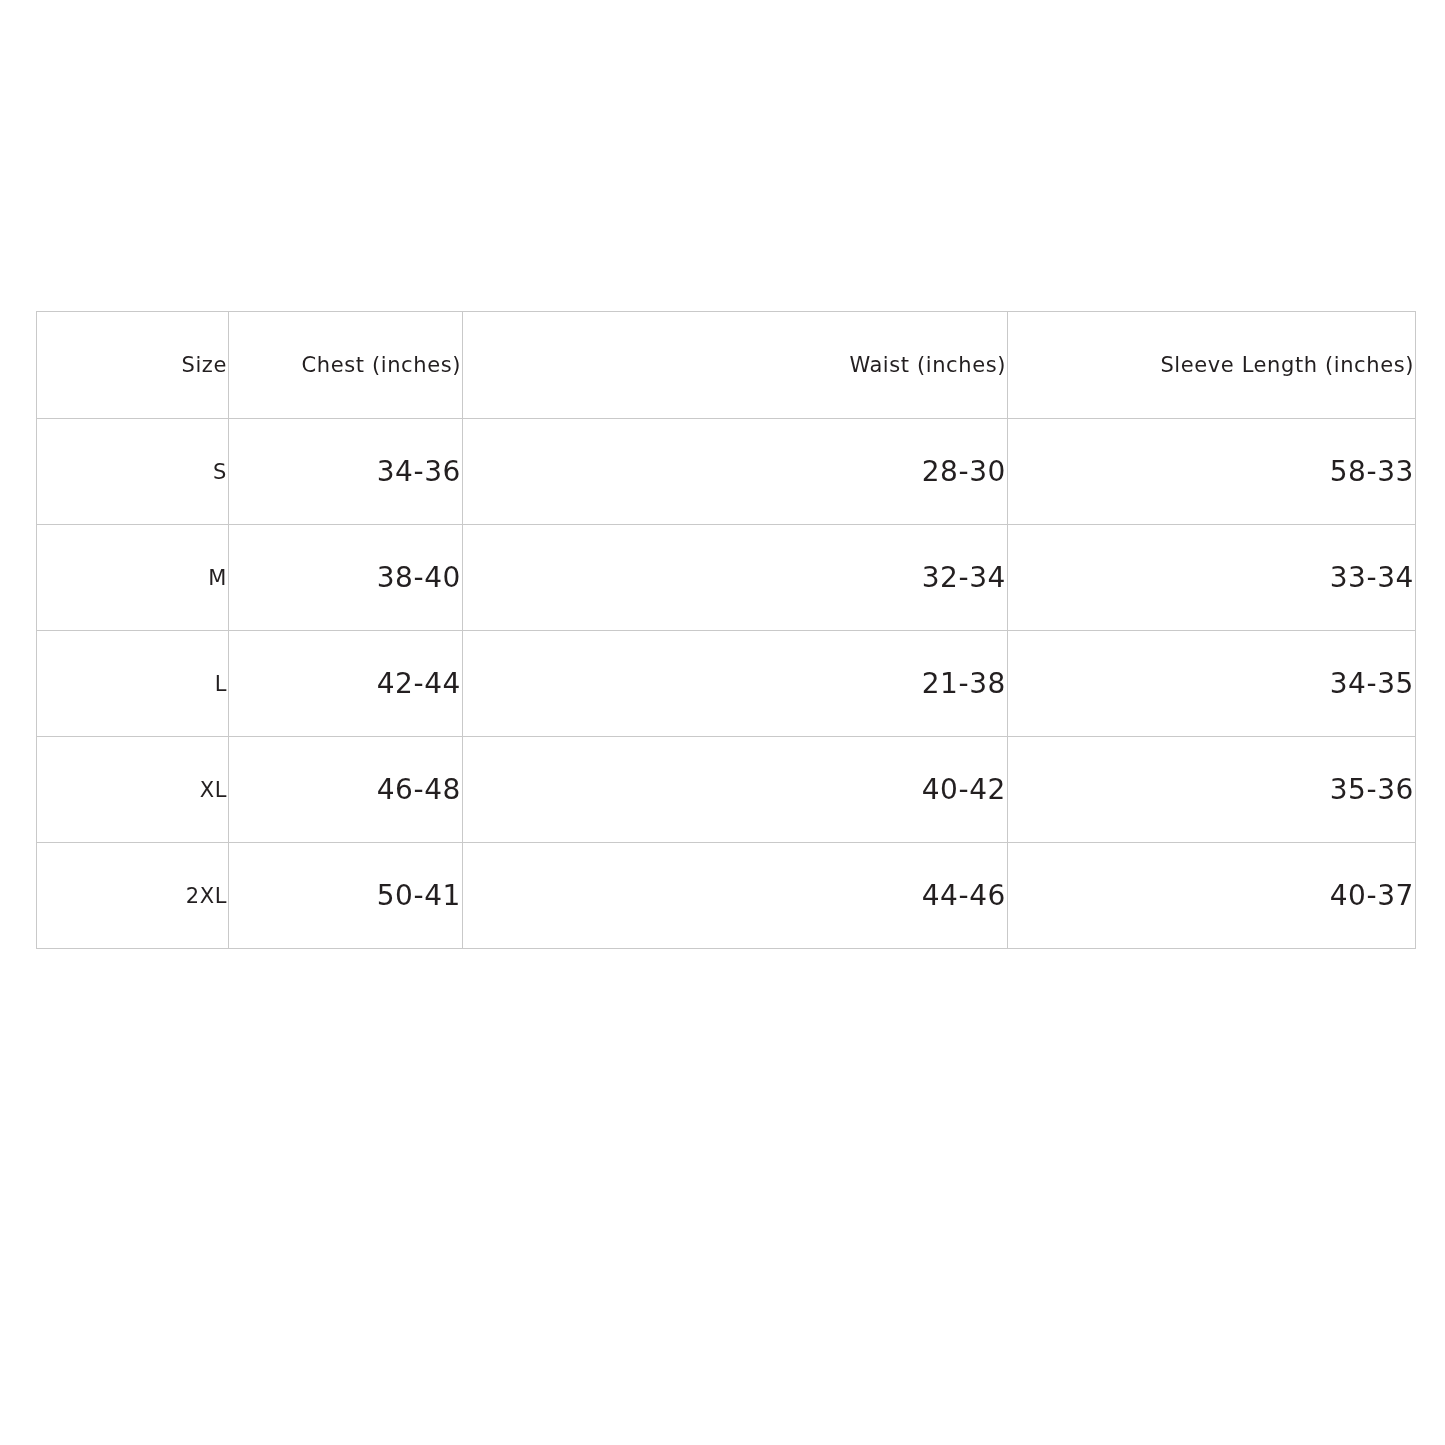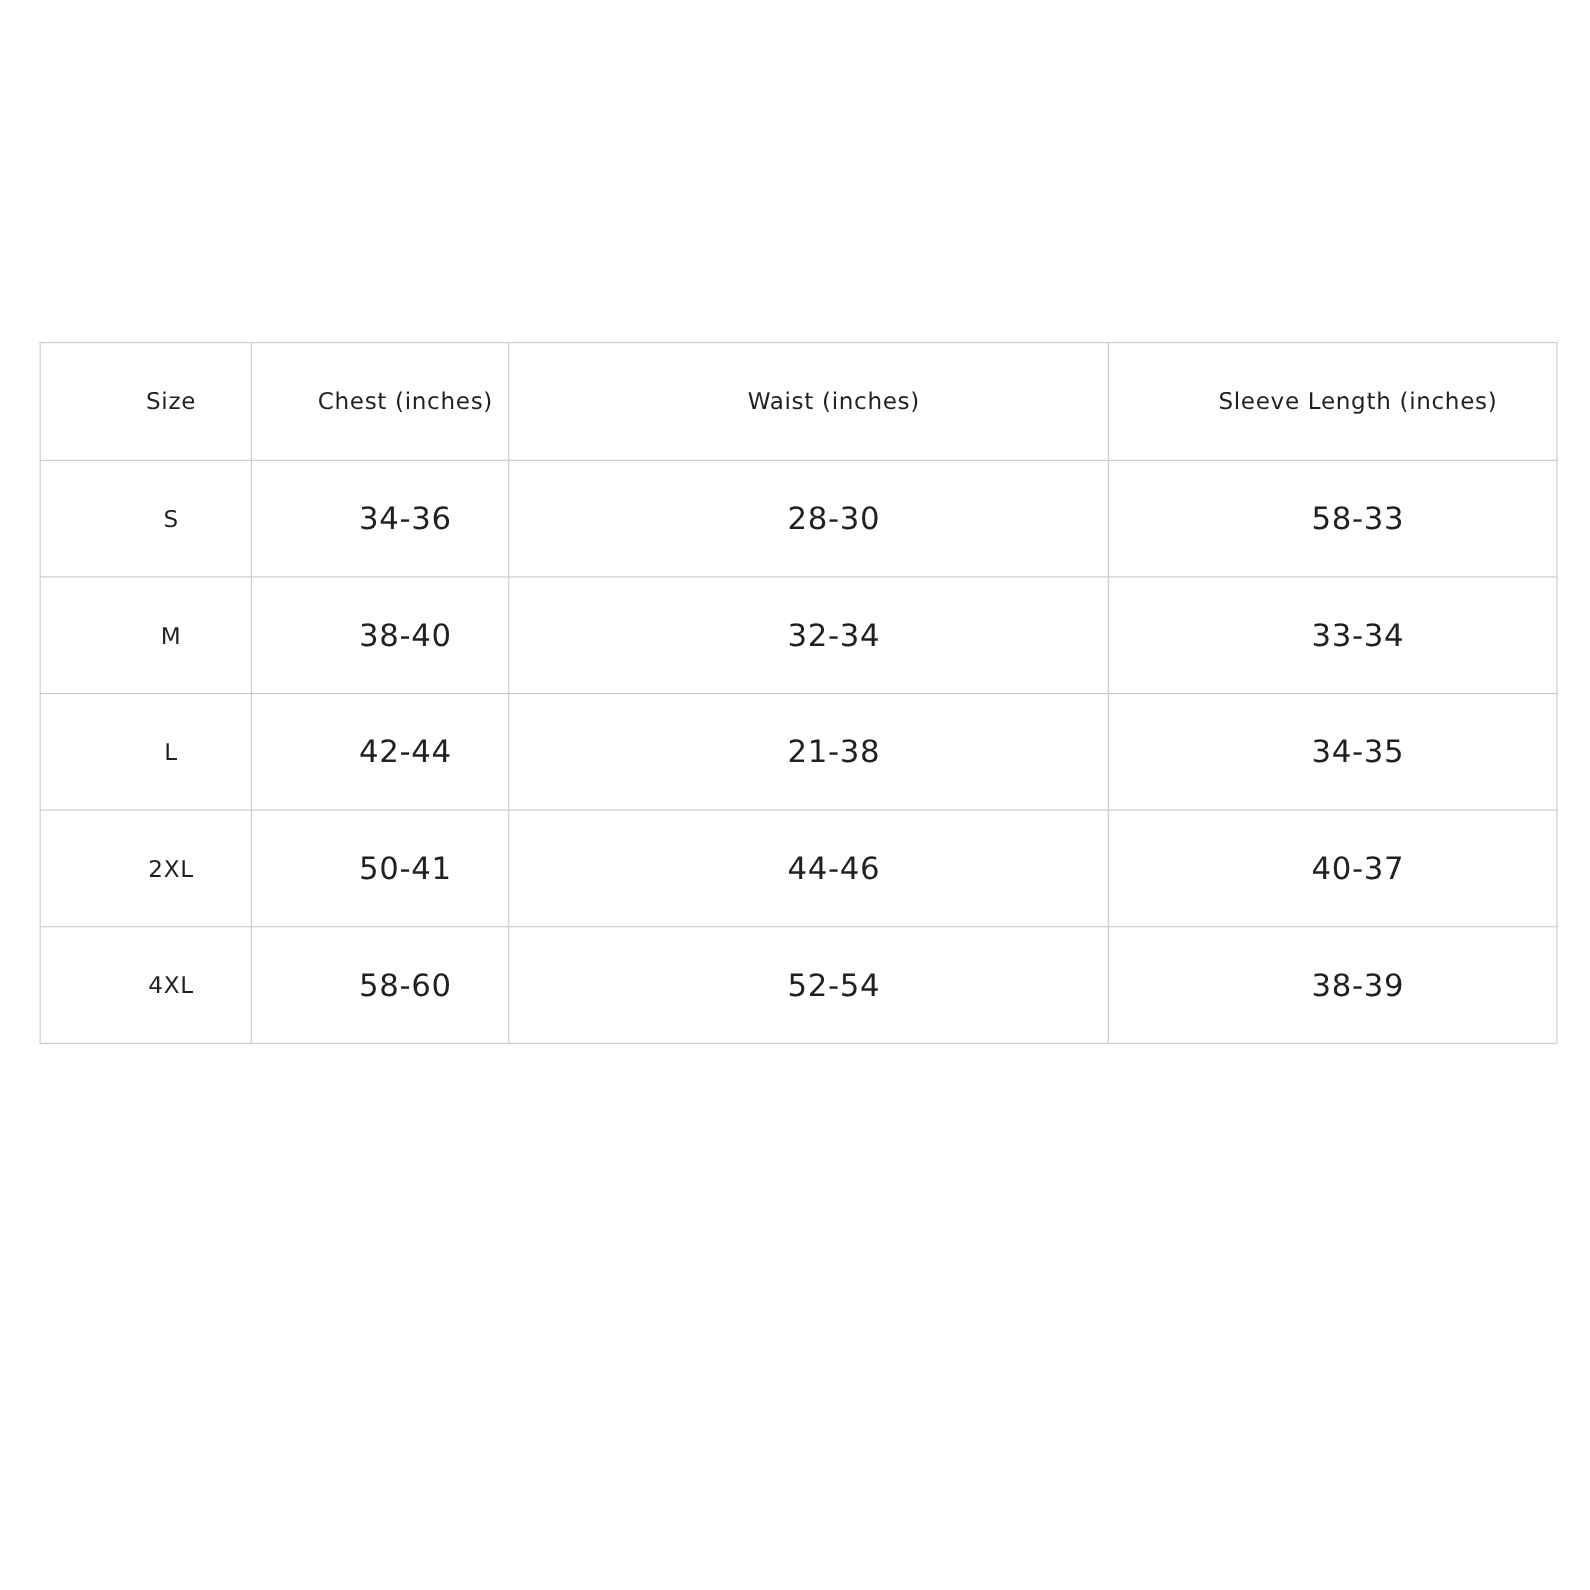--- a/index.html
+++ b/index.html
@@ -32,21 +32,21 @@
     table-layout: fixed;
   }
   .size-table col.c-size   { width: 192px; }
   .size-table col.c-chest  { width: 234px; }
   .size-table col.c-waist  { width: 545px; }
   .size-table col.c-sleeve { width: 408px; }
 
   .size-table th,
   .size-table td {
     border: 1px solid #c9c9c9;
-    text-align: center;
+    text-align: right;
     vertical-align: middle;
     font-weight: normal;
     color: #231f20;
     letter-spacing: 0.6px;
     padding-left: 47px;
   }
   .size-table thead th {
     height: 104px;
     font-size: 21px;
   }
@@ -91,27 +91,27 @@
         <td>32-34</td>
         <td>33-34</td>
       </tr>
       <tr>
         <td class="size-cell">L</td>
         <td>42-44</td>
         <td>21-38</td>
         <td>34-35</td>
       </tr>
       <tr>
+        <td class="size-cell">XL</td>
+        <td>46-48</td>
+        <td>40-42</td>
+        <td>35-36</td>
+      </tr>
+      <tr>
         <td class="size-cell">2XL</td>
         <td>50-41</td>
         <td>44-46</td>
         <td>40-37</td>
-      </tr>
-      <tr>
-        <td class="size-cell">4XL</td>
-        <td>58-60</td>
-        <td>52-54</td>
-        <td>38-39</td>
       </tr>
     </tbody>
   </table>
 
 </div>
 
 </body></html>

